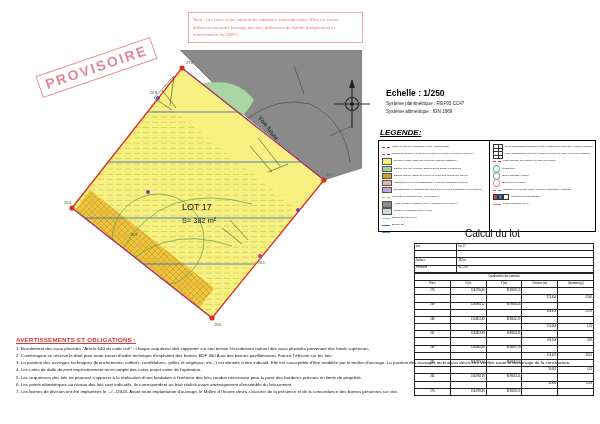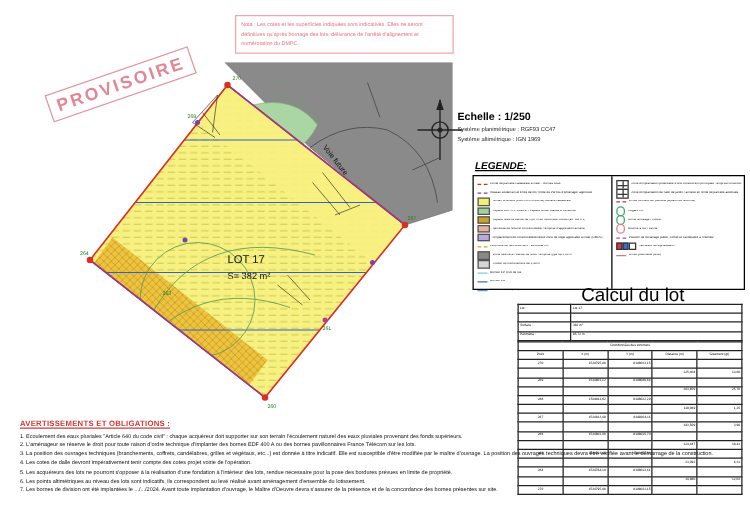--- a/index.html
+++ b/index.html
@@ -38,21 +38,21 @@
   }
 
   
   .map{position:absolute;left:62px;top:50px;width:300px;height:285px;}
   .map svg{display:block;}
 
   
   .compass{position:absolute;left:330px;top:78px;width:44px;height:52px;}
 
   
-  .scale-block{position:absolute;left:366px;top:88px;}
+  .scale-block{position:absolute;left:386px;top:88px;}
   .scale-title{font-size:8.5px;font-weight:bold;}
   .scale-sub{font-size:4.6px;line-height:1.7;color:#222;margin-top:2px;}
 
   .legend-title{
     position:absolute;left:380px;top:128px;
     font-size:8px;font-weight:bold;text-decoration:underline;font-style:italic;
   }
   .legend-box{
     position:absolute;left:378px;top:140px;width:216px;height:90px;
     border:1px solid #000;display:flex;
@@ -69,21 +69,21 @@
   .house{width:8px;height:6px;flex:0 0 auto;border:.5px solid #333;position:relative;background:#fff;}
   .house:before,.house:after{content:"";position:absolute;background:#333;}
   .house:before{left:50%;top:0;width:.4px;height:100%;}
   .house:after{left:0;top:50%;width:100%;height:.4px;}
   .panel{display:flex;flex:0 0 auto;}
   .panel i{width:3.2px;height:3.6px;display:block;border:.4px solid #333;}
 
   
   .calc-title{
     position:absolute;left:465px;top:228px;
-    font-size:15px;
+    font-size:10px;
   }
   .calc-wrap{position:absolute;left:414px;top:243px;width:180px;}
   table.calc{border-collapse:collapse;width:100%;table-layout:fixed;font-size:2.6px;}
   table.calc td,table.calc th{
     border:.5px solid #222;padding:0 1px;height:6.2px;
     font-weight:normal;line-height:1;
   }
   .c-lbl{width:22%;}
   .num{text-align:right;}
   .ctr{text-align:center;}

